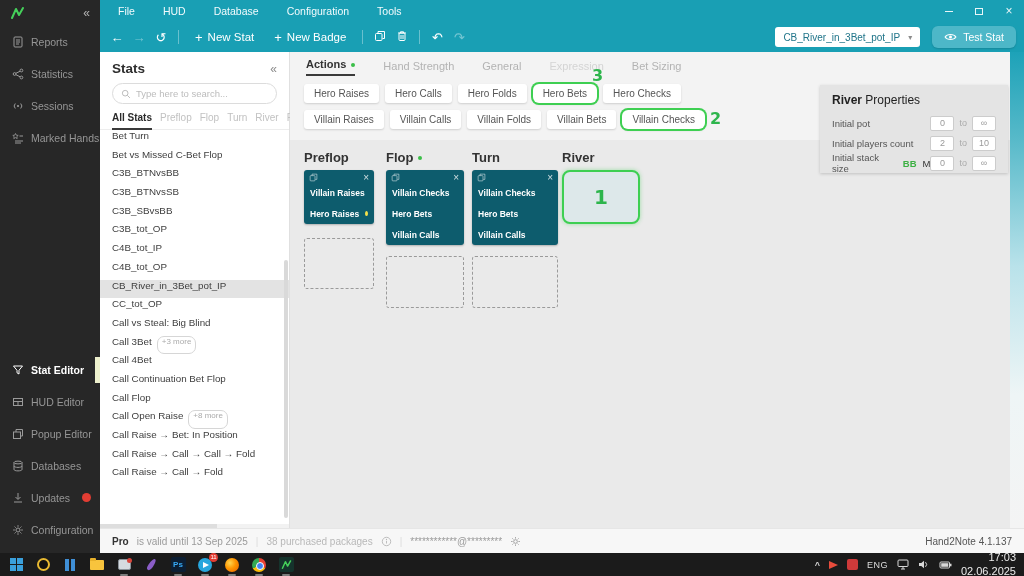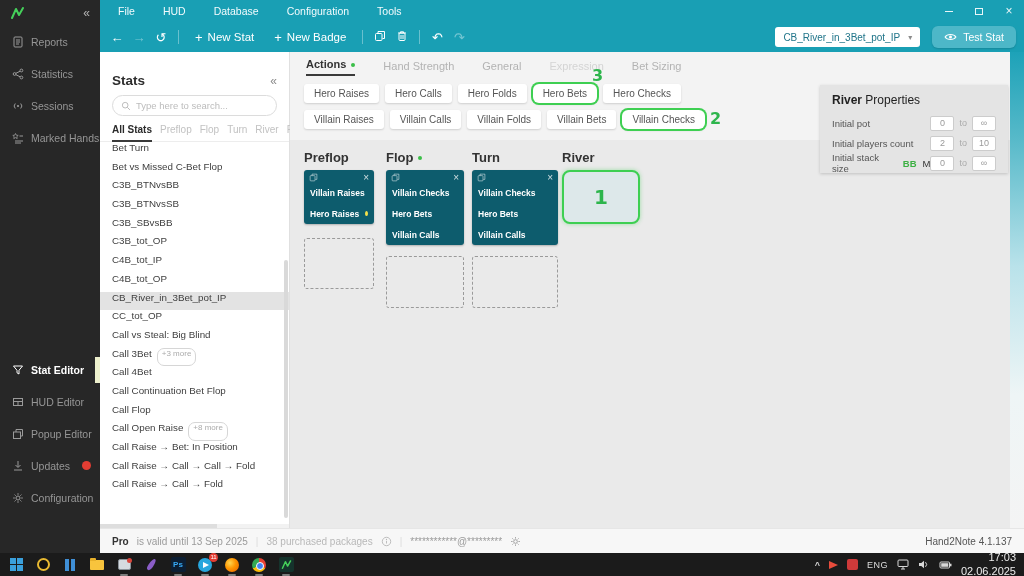--- a/index.html
+++ b/index.html
@@ -34,21 +34,21 @@
   .side-collapse { color:#b5b5b5; font-size:12px; }
   .side-item { display:flex; align-items:center; gap:7px; height:32px; padding-left:12px; font-size:10.5px; position:relative; cursor:default; }
   .side-item svg { flex:0 0 auto; }
   .side-item.active { color:#ffffff; font-weight:bold; }
   .side-item.active::after { content:''; position:absolute; right:0; top:3px; bottom:3px; width:5px; background:#edf0cd; }
   .side-bottom { position:absolute; top:354px; left:0; right:0; }
   .side-badge { position:absolute; right:9px; top:11px; width:9px; height:9px; border-radius:50%; background:#e23d33; }
 
   
   .stats-panel { position:absolute; left:100px; top:52px; width:190px; height:476px; background:#fff; border-right:1px solid #e0e0e0; }
-  .sp-head { display:flex; justify-content:space-between; align-items:center; padding:9px 12px 4px;margin-top:12px; }
+  .sp-head { display:flex; justify-content:space-between; align-items:center; padding:9px 12px 4px; }
   .sp-title { font-size:13.5px; font-weight:bold; color:#2e2e2e; }
   .sp-collapse { color:#8a8a8a; font-size:12px; }
   .sp-search-row { display:flex; align-items:center; gap:8px; padding:3px 12px 0; }
   .sp-search { flex:1; height:21px; border:1px solid #dcdcdc; border-radius:11px; display:flex; align-items:center; gap:5px; padding:0 8px; background:#fff; }
   .sp-search input { border:none; outline:none; flex:1; min-width:0; font-size:9.5px; color:#555; background:transparent; font-family:inherit; }
   .sp-search input::placeholder { color:#bcbcbc; }
   .sp-filters { display:flex; gap:8px; padding:8px 12px 0; font-size:10px; color:#c2c2c2; border-bottom:1px solid #ededed; }
   .sp-filter { padding-bottom:5px; white-space:nowrap; }
   .sp-filter.active { color:#2b2b2b; font-weight:bold; border-bottom:2px solid #3a3a3a; margin-bottom:-1px; }
   .sp-list { position:relative; }
@@ -265,20 +265,27 @@
       </div>
       <div class="side-item">
         <svg width="12" height="12" viewBox="0 0 12 12">
             <rect x="1.5" y="4" width="7" height="6.5" fill="none" stroke="#9a9a9a"></rect>
             <path d="M4 4V1.5h6.5V8H8.5" fill="none" stroke="#9a9a9a"></path>
           </svg>
         <span>Popup Editor</span>
       </div>
       <div class="side-item">
         <svg width="12" height="12" viewBox="0 0 12 12">
+            <ellipse cx="6" cy="2.5" rx="4" ry="1.4" fill="none" stroke="#9a9a9a"></ellipse>
+            <path d="M2 2.5v7c0 .8 1.8 1.4 4 1.4s4-.6 4-1.4v-7M2 6c0 .8 1.8 1.4 4 1.4S10 6.8 10 6" fill="none" stroke="#9a9a9a"></path>
+          </svg>
+        <span>Databases</span>
+      </div>
+      <div class="side-item">
+        <svg width="12" height="12" viewBox="0 0 12 12">
             <path d="M6 1v6M3.5 5L6 7.5 8.5 5M2 10h8" fill="none" stroke="#9a9a9a"></path>
           </svg>
         <span>Updates</span>
         <span class="side-badge"></span>
       </div>
       <div class="side-item">
         <svg width="12" height="12" viewBox="0 0 12 12">
             <circle cx="6" cy="6" r="2" fill="none" stroke="#9a9a9a"></circle>
             <path d="M6 1.2v1.6M6 9.2v1.6M1.2 6h1.6M9.2 6h1.6M2.6 2.6l1.1 1.1M8.3 8.3l1.1 1.1M9.4 2.6L8.3 3.7M3.7 8.3L2.6 9.4" stroke="#9a9a9a"></path>
           </svg>

